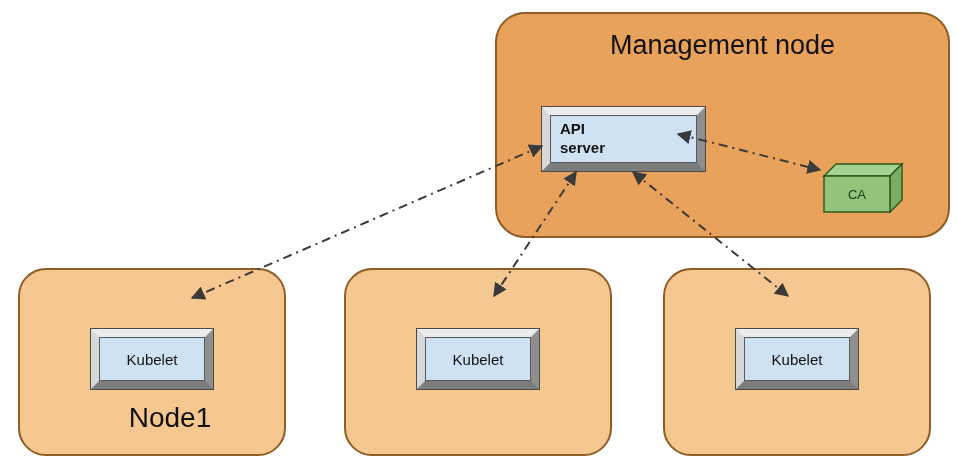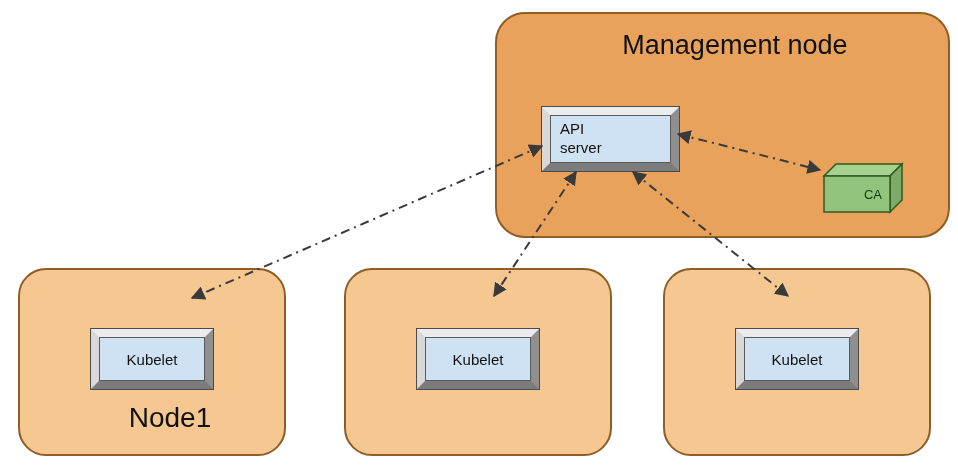--- a/index.html
+++ b/index.html
@@ -24,21 +24,21 @@
     border-radius:30px;
   }
   .worker{background:#f5c791;top:268px;width:268px;height:188px;}
   .node1{left:18px;}
   .node2{left:344px;}
   .node3{left:663px;}
 
   .mgmt-title{
     width:250px;
     margin:16px auto 0 auto;
-    text-align:right;
+    text-align:center;
     font-size:27px;
     line-height:1.18;
     color:#111111;
   }
   .node-label{
     position:absolute;
     bottom:20px;left:0;right:0;
     text-align:center;
     font-size:28px;
     color:#111111;
@@ -53,21 +53,21 @@
     border-style:solid;
     border-width:8px;
     border-color:#ececec #8f8f8f #7c7c7c #d8d8d8;
     outline:1px solid #4a4a4a;
     box-shadow:inset 0 0 0 1px #5a5a5a;
     z-index:2;
     display:flex;
     align-items:center;
   }
   .api-box{
-    left:45px;top:93px;width:137px;height:64px;
+    left:45px;top:93px;width:163px;height:64px;font-weight:bold;
   }
   .api-box span{
     display:block;
     width:56px;
     margin-left:10px;
     font-size:15px;
     line-height:1.25;
     color:#111111;
   }
   .kubelet-box{
@@ -81,21 +81,21 @@
 
   
   .ca{
     position:absolute;
     left:323px;top:148px;width:86px;height:54px;
     z-index:2;
   }
   .ca svg{position:absolute;left:0;top:0;}
   .ca-label{
     position:absolute;
-    left:20px;top:14px;width:66px;height:36px;
+    left:4px;top:14px;width:66px;height:36px;
     display:flex;align-items:center;justify-content:center;
     font-size:13px;color:#103b10;
   }
 
   .arrows{
     position:absolute;left:0;top:0;
     z-index:5;
     pointer-events:none;
   }
   .arrows line{

